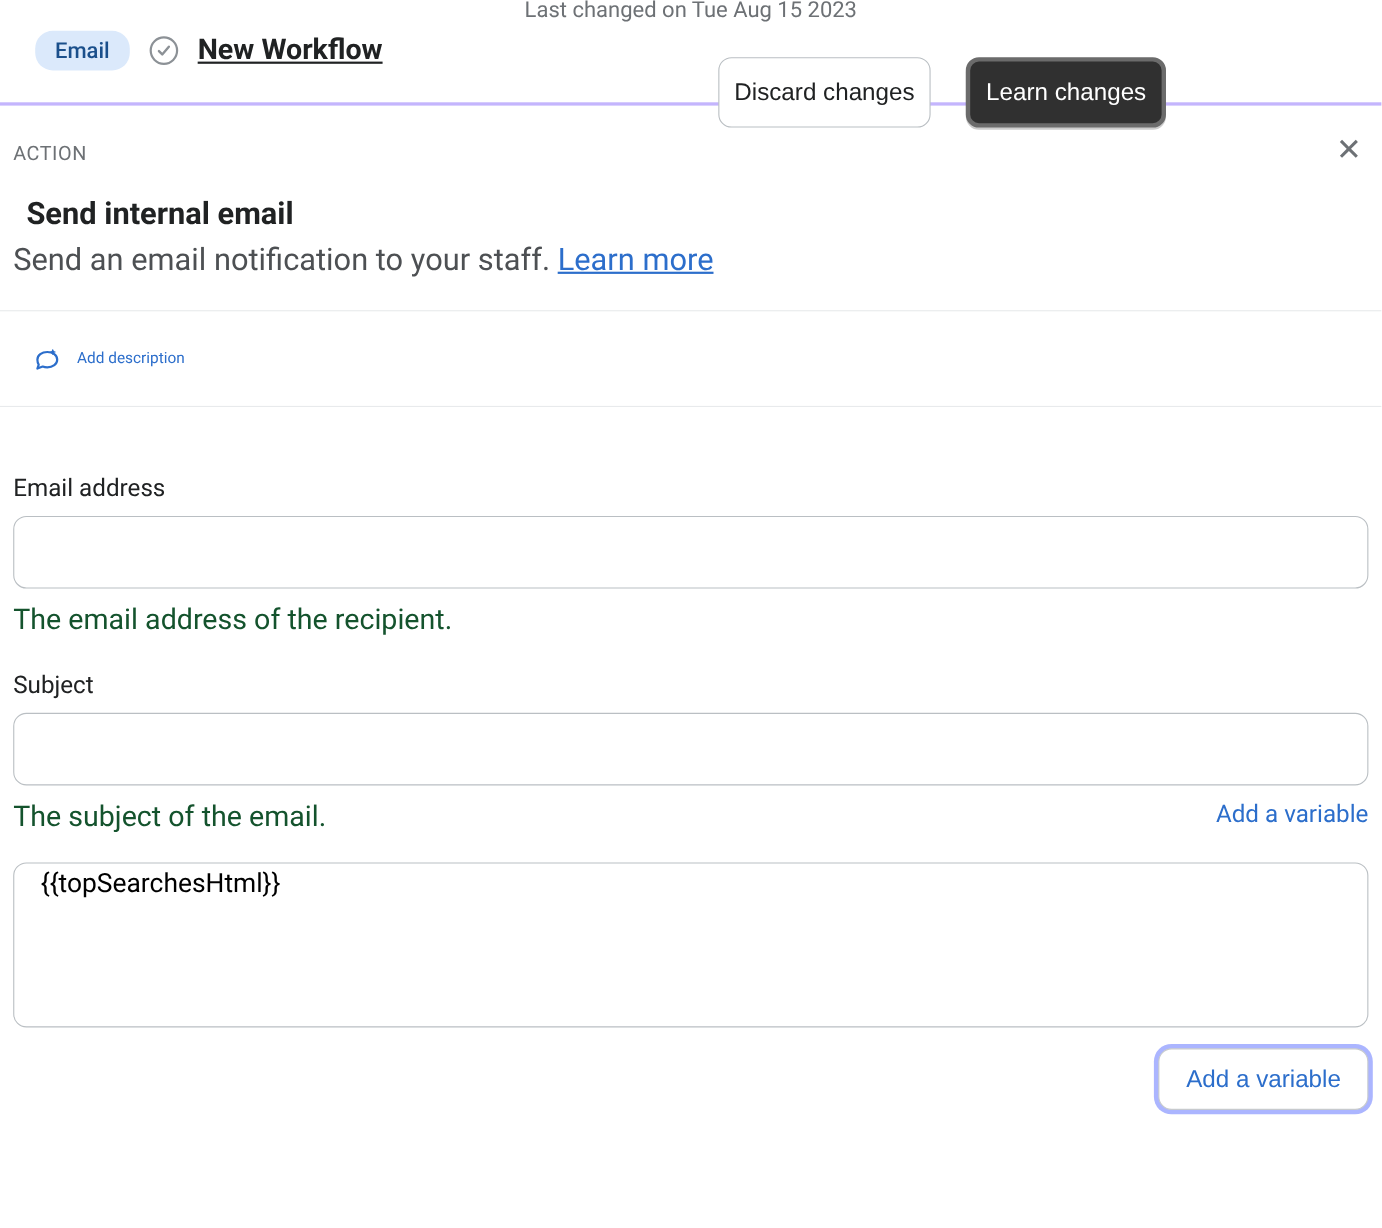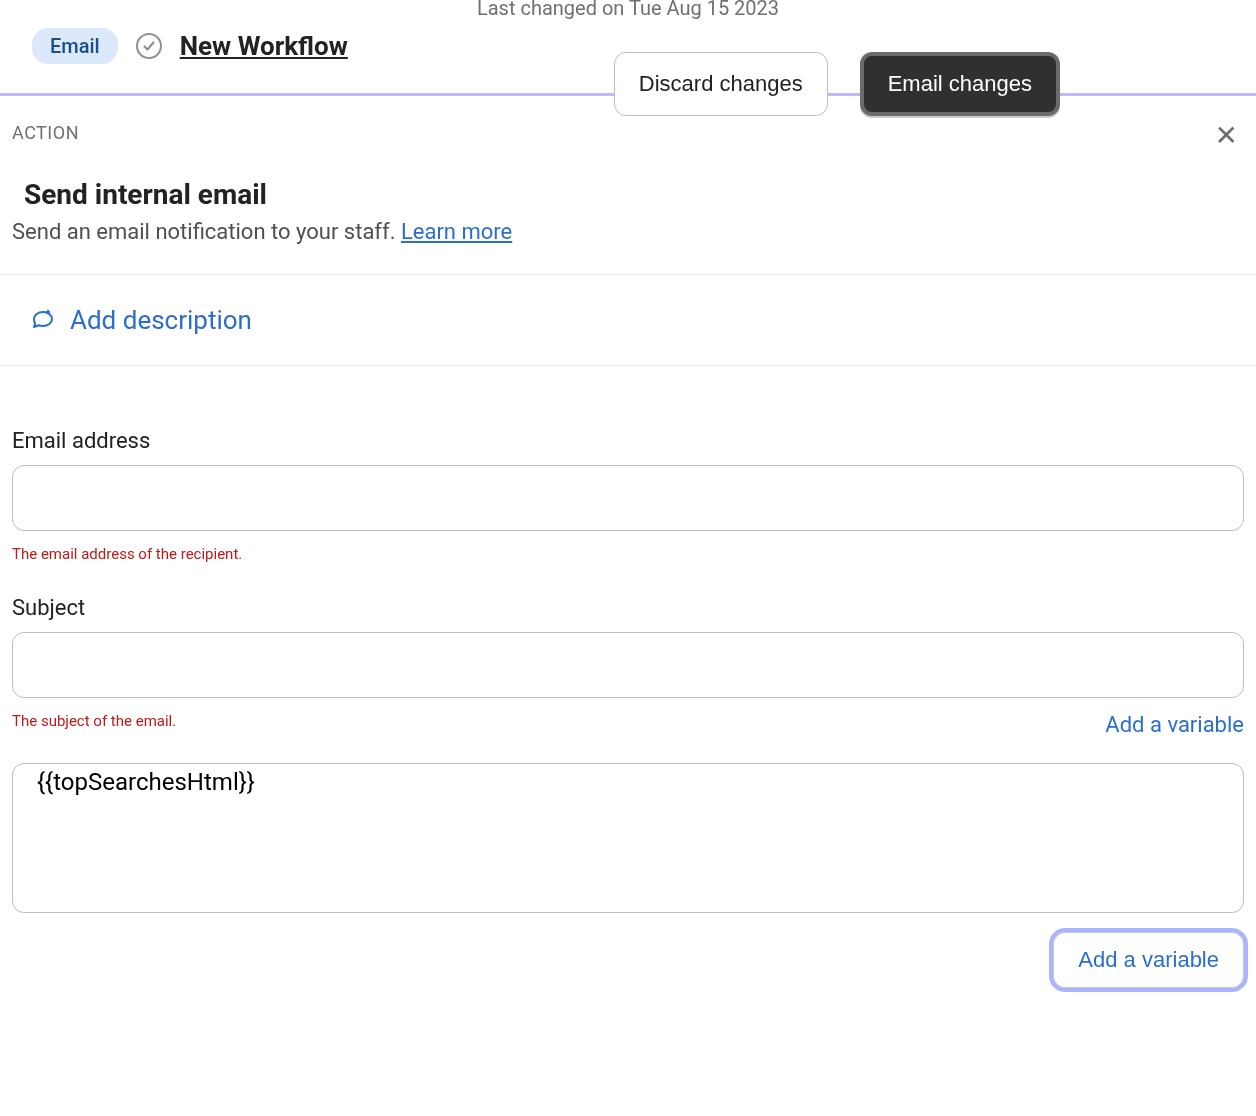--- a/index.html
+++ b/index.html
@@ -60,21 +60,21 @@
   }
   .header-right {
     position: absolute;
     right: 196px;
     top: 52px;
     display: flex;
     gap: 32px;
   }
   .btn {
     font-size: 22px;
-    padding: 16px 24px;
+    padding: 16px 14px;
     border-radius: 12px;
     cursor: pointer;
     font-weight: 500;
     border: 1px solid transparent;
     line-height: 1.1;
   }
   .btn-secondary {
     background: #fff;
     border: 1.5px solid #babfc3;
     color: #202223;
@@ -83,21 +83,21 @@
     background: #303030;
     color: #fff;
     border: 4px solid #6b6b6b;
     box-shadow: 0 2px 0 rgba(0,0,0,0.2);
   }
   .panel {
     padding-top: 26px;
   }
   .panel-header-row {
     display: flex;
-    align-items: flex-start;
+    align-items: flex-end;
     padding: 0 12px;
   }
   .action-kicker {
     font-size: 18px;
     color: #6d7175;
     letter-spacing: 0.5px;
   }
   .close-x {
     margin-left: auto;
     color: #6d7175;
@@ -107,36 +107,37 @@
     padding: 0 6px;
     font-weight: 300;
   }
   .panel-title {
     font-size: 28px;
     font-weight: 700;
     margin: 28px 0 8px;
     padding: 0 24px;
   }
   .panel-sub {
-    font-size: 22px;
+    font-size: 28px;
     color: #4d5053;
     padding: 0 12px 30px;
     border-bottom: 1px solid #e8eaec;
   }
   .panel-sub a {
     color: #2c6ecb;
     text-decoration: underline;
   }
   .add-desc-row {
     display: flex;
+    align-items: center;
     gap: 14px;
     padding: 30px 12px 30px 30px;
     border-bottom: 1px solid #e8eaec;
     color: #2c6ecb;
-    font-size: 26px;
+    font-size: 14px;
     cursor: pointer;
   }
   .add-desc-icon svg { display: block; }
   .fields {
     padding: 30px 12px 10px;
   }
   .field {
     margin-bottom: 26px;
   }
   .field-label {
@@ -166,22 +167,22 @@
     font-family: inherit;
     resize: none;
     background: #fff;
   }
   .help-row {
     display: flex;
     align-items: flex-start;
     margin-top: 14px;
   }
   .help-text {
-    color: #b91c1c;
-    font-size: 15px;
+    color: #14532d;
+    font-size: 26px;
   }
   .add-var-link {
     color: #2c6ecb;
     font-size: 22px;
     margin-left: auto;
     cursor: pointer;
     white-space: nowrap;
   }
   .add-var-btn {
     color: #2c6ecb;
@@ -205,21 +206,21 @@
     <span class="badge-draft">Email</span>
     <span class="status-icon-circle">
       <svg width="14" height="14" viewBox="0 0 14 14" fill="none">
         <path d="M2.5 7.5 L5.5 10.5 L11.5 3.5" stroke-width="2.2" stroke-linecap="round" stroke-linejoin="round"></path>
       </svg>
     </span>
     <span class="workflow-title">New Workflow</span>
   </div>
   <div class="header-right">
     <button class="btn btn-secondary">Discard changes</button>
-    <button class="btn btn-primary">Email changes</button>
+    <button class="btn btn-primary">Learn changes</button>
   </div>
 </div>
 
 <div class="panel">
   <div class="panel-header-row">
     <span class="action-kicker">ACTION</span>
     <span class="close-x">✕</span>
   </div>
 
   <h1 class="panel-title">Send internal email</h1>

